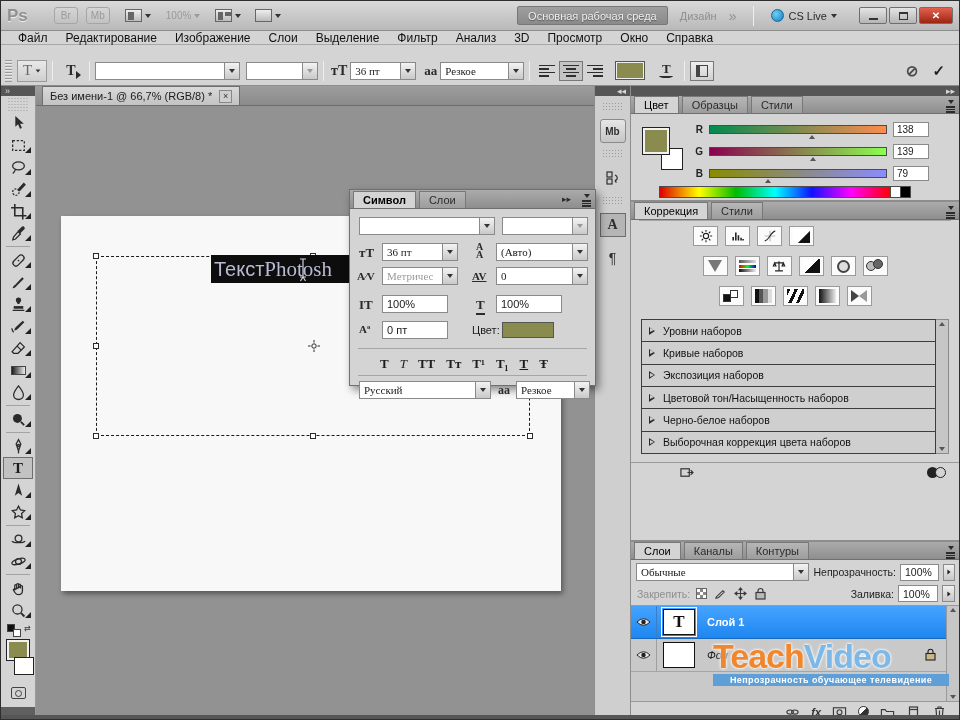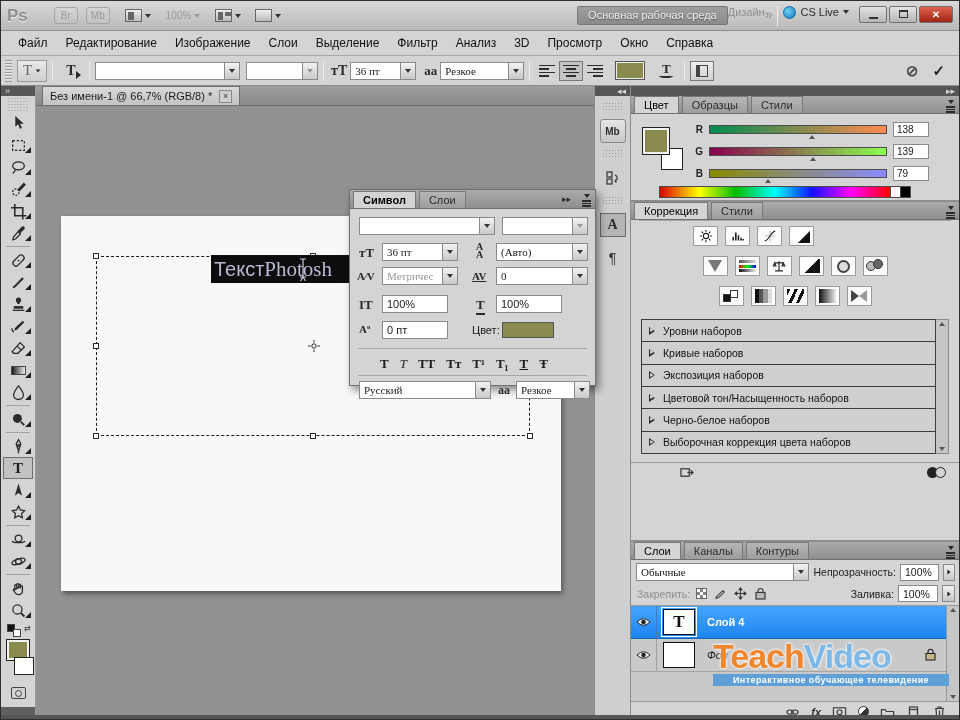--- a/index.html
+++ b/index.html
@@ -39,36 +39,36 @@
   
   .titlebar{position:absolute;left:0;top:0;width:100%;height:30px;background:linear-gradient(#d9d9d9,#b9b9b9);
             border-bottom:1px solid #8d8d8d;display:flex;align-items:center;padding:0 6px;}
   .ps-logo{font-size:17px;font-weight:bold;color:#909090;letter-spacing:0;margin-right:26px;text-shadow:0 1px 0 #eee;}
   .tbtn{min-width:24px;height:17px;border:1px solid #a5a5a5;border-radius:3px;color:#9a9a9a;font-size:10px;
         display:inline-flex;align-items:center;justify-content:center;padding:0 3px;margin-right:8px;background:linear-gradient(#d5d5d5,#c2c2c2);}
   .ticon{display:inline-flex;align-items:center;gap:3px;margin:0 7px;color:#555;}
   .ticon .box{width:17px;height:13px;border:1px solid #666;background:linear-gradient(#eee,#bbb);position:relative;}
   .ticon .box i{position:absolute;left:2px;top:2px;width:6px;height:8px;background:#666;}
   .tzoom{color:#9a9a9a;font-size:10px;display:inline-flex;align-items:center;gap:3px;margin:0 8px;}
-  .ws-group{margin-left:auto;display:flex;align-items:flex-start;gap:0;}
+  .ws-group{margin-left:auto;display:flex;align-items:center;gap:12px;}
   .ws-btn{height:19px;padding:0 10px;display:flex;align-items:center;font-size:11px;color:#efefef;
           background:linear-gradient(#9f9f9f,#8a8a8a);border:1px solid #777;border-radius:2px;text-shadow:0 1px 1px #555;}
   .ws-dim{color:#8f8f8f;font-size:11px;}
   .cslive{display:flex;align-items:center;gap:4px;color:#2b2b2b;font-size:11px;}
   .cs-dot{width:13px;height:13px;border-radius:50%;background:radial-gradient(circle at 35% 35%,#6fd0f2,#1779bd);
           border:1px solid #1468a5;}
   .winbtns{display:flex;gap:2px;margin-left:10px;}
   .wbtn{width:28px;height:17px;border:1px solid #6f6f6f;border-radius:2px;background:linear-gradient(#e4e4e4,#b5b5b5);
         display:flex;align-items:center;justify-content:center;}
   .wbtn .minbar{width:9px;height:2px;background:#333;margin-top:7px;}
   .wbtn .maxsq{width:9px;height:8px;border:1px solid #333;border-top:2px solid #333;}
   .wbtn.close{background:linear-gradient(#e2614d,#9f2413);color:#fff;font-weight:bold;font-size:10px;width:34px;}
 
   
-  .menubar{position:absolute;left:0;top:30px;width:100%;height:25px;background:#d4d4d4;border-bottom:1px solid #a8a8a8;
+  .menubar{position:absolute;left:0;top:30px;width:100%;height:14px;background:#d4d4d4;border-bottom:1px solid #a8a8a8;
            display:flex;align-items:center;padding-left:8px;}
   .menu-item{padding:0 9px;font-size:12px;color:#111;height:100%;display:flex;align-items:center;}
 
   
   .optionsbar{position:absolute;left:0;top:55px;width:100%;height:30px;background:#d4d4d4;border-bottom:1px solid #8d8d8d;
               display:flex;align-items:center;padding:0 4px;}
   .grip{width:7px;height:22px;margin-right:5px;background-image:repeating-linear-gradient(#9a9a9a 0 1px,#e8e8e8 1px 2px,transparent 2px 3px);}
   .tool-preset{width:30px;height:22px;border:1px solid #9a9a9a;background:linear-gradient(#e9e9e9,#cfcfcf);
                display:flex;align-items:center;justify-content:center;gap:3px;font-family:"Liberation Serif",serif;
                font-size:15px;color:#6a6a6a;}
@@ -861,21 +861,21 @@
             <div class="lrow sel">
               <span class="eyebox">
                 <svg viewBox="0 0 16 10">
                     <path d="M1 5Q8-2 15 5 8 12 1 5Z" fill="#e8e8e8" stroke="#222"></path>
                     <circle cx="8" cy="5" r="2.4" fill="#222"></circle>
                   </svg>
               </span>
               <span class="thumbbox">
                   <span class="lthumb">T</span>
                 </span>
-              <span class="lname">Слой 4</span>
+              <span class="lname">Слой 1</span>
             </div>
             <div class="lrow">
               <span class="eyebox">
                 <svg viewBox="0 0 16 10">
                     <path d="M1 5Q8-2 15 5 8 12 1 5Z" fill="#e8e8e8" stroke="#222"></path>
                     <circle cx="8" cy="5" r="2.4" fill="#222"></circle>
                   </svg>
               </span>
               <span class="thumbbox">
                   <span class="lthumb"></span>
@@ -1011,17 +1011,17 @@
           <span class="val">Резкое</span>
           <span class="dd">
             <span class="tri-d"></span>
           </span>
         </span>
     </div>
   </div>
 
   <div class="watermark">
     <div class="wm-line"><span class="wm-t1">Teach</span><span class="wm-t2">Video</span></div>
-    <div class="wm-sub">Интерактивное обучающее телевидение</div>
+    <div class="wm-sub">Непрозрачность обучающее телевидение</div>
   </div>
 
   <div class="bottom-edge"></div>
 </div>
 
 </body></html>

